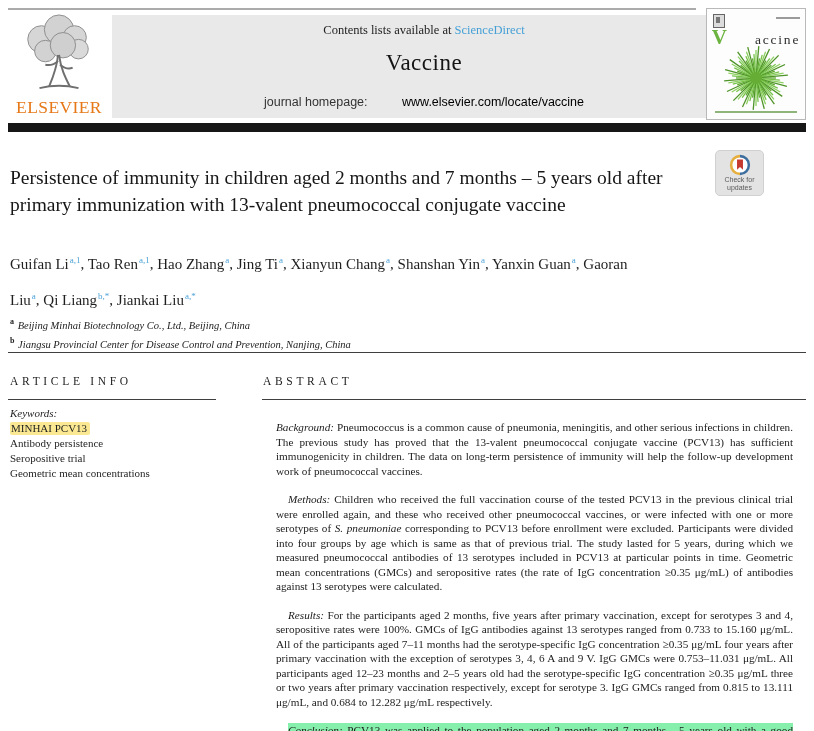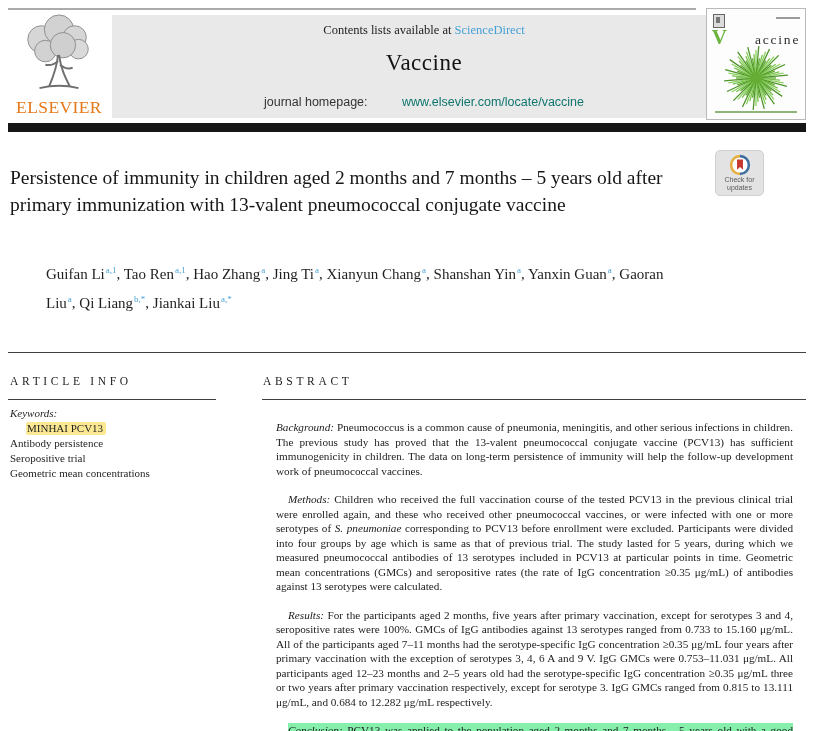--- a/index.html
+++ b/index.html
@@ -8,21 +8,21 @@
 
   
   .top-hairline{position:absolute;left:8px;top:8px;width:688px;height:2px;background:#ababab;}
 
   
   .header-box{position:absolute;left:112px;top:15px;width:624px;height:103px;background:#e9e9e9;text-align:center;}
   .contents-line{margin:0;padding-top:8px;font-size:12.5px;color:#222;}
   .sd-link{color:#45a0d6;cursor:pointer;}
   .journal-name{margin:0;padding-top:12px;font-size:23px;color:#141414;letter-spacing:.5px;}
   .homepage-line{position:absolute;left:0;right:0;bottom:9px;margin:0;font-family:"Liberation Sans",sans-serif;font-size:12.5px;color:#333;}
-  .hp-link{color:#0f766e;cursor:pointer;margin-left:31px;}
+  .hp-link{color:#000000;cursor:pointer;margin-left:31px;}
 
   
   .elsevier{position:absolute;left:10px;top:14px;width:98px;height:104px;text-align:center;text-decoration:underline;}
   .elsevier-word{position:absolute;bottom:0;left:0;right:0;font-size:17.5px;color:#e67817;letter-spacing:.4px;}
 
   
   .cover{position:absolute;left:706px;top:8px;width:100px;height:112px;background:#fdfdfd;border:1px solid #b9b9b9;box-sizing:border-box;}
   .cover-emblem{position:absolute;left:6px;top:5px;width:10px;height:12px;background:#dcdcdc;border:1px solid #666;}
   .cover-emblem::after{content:"";position:absolute;left:2px;top:2px;width:4px;height:6px;background:#777;}
   .cover-microtext-top{position:absolute;right:5px;top:8px;width:24px;height:2px;background:#9a9a9a;}
@@ -35,38 +35,38 @@
   
   .black-bar{position:absolute;left:8px;top:123px;width:798px;height:9px;background:#161616;}
 
   
   .update-badge{position:absolute;left:715px;top:150px;width:47px;height:44px;background:#e3e3e3;border:1px solid #d0d0d0;border-radius:5px;text-align:center;cursor:pointer;}
   .update-badge svg{display:block;margin:3px auto 0;}
   .badge-text{font-size:7px;color:#5a5a5a;line-height:1.2;font-family:"Liberation Sans",sans-serif;}
 
   
   .title{position:absolute;left:10px;top:164px;width:686px;margin:0;font-size:19.5px;font-weight:normal;line-height:27px;color:#161616;}
-  .authors{position:absolute;left:10px;top:258px;width:632px;font-size:15px;line-height:25px;color:#1f1f1f;margin-left:36px;}
+  .authors{position:absolute;left:10px;top:244px;width:632px;font-size:15px;line-height:32px;color:#1f1f1f;}
   sup.blue{color:#4fa3d8;font-size:9px;vertical-align:super;margin-left:1px;}
   .affiliations{position:absolute;left:10px;top:314px;font-size:10.5px;font-style:italic;line-height:15px;color:#222;}
   .affiliations sup{font-style:normal;font-weight:bold;font-size:8px;margin-right:1px;}
 
   .full-rule{position:absolute;left:8px;top:352px;width:798px;height:1px;background:#3f3f3f;}
 
   
   .section-heading{position:absolute;margin:0;font-size:11.5px;font-weight:normal;letter-spacing:.32em;color:#222;}
   #info-heading{left:10px;top:375px;}
   #abs-heading{left:263px;top:375px;}
   .info-rule{position:absolute;left:8px;top:399px;width:208px;height:1px;background:#3f3f3f;}
   .abs-rule{position:absolute;left:262px;top:399px;width:544px;height:1px;background:#3f3f3f;}
 
   
   .keywords{position:absolute;left:10px;top:406px;font-size:11px;line-height:15px;color:#1f1f1f;}
   .kw-label{font-style:italic;}
-  .kw-hl{background:#fae992;padding:0 3px 1px 1px;border-radius:2px;margin-left:16px;}
+  .kw-hl{background:#fae992;padding:0 3px 1px 1px;border-radius:2px;}
 
   
   .abstract-body{position:absolute;left:262px;top:406px;width:545px;font-size:11.2px;line-height:14.5px;text-align:justify;color:#1b1b1b;}
   .abstract-body p{margin:14px;}
   .abstract-body p.indent{text-indent:12px;}
   .plabel{font-style:italic;}
   .hl{background:#86efac;padding:1px 0;box-decoration-break:clone;-webkit-box-decoration-break:clone;}
   .trial-link{color:#459fd6;cursor:pointer;}
 </style>
 </head>
@@ -196,20 +196,24 @@
       <path d="M13 2.5 A10.5 10.5 0 0 1 13 23.5" fill="none" stroke="#3d6e9e" stroke-width="3"></path>
       <path d="M9.5 6.5 h7 v12 l-3.5 -3 l-3.5 3 z" fill="#c6392f"></path>
     </svg>
     <div class="badge-text"><span>Check for</span><br><span>updates</span></div>
   </div>
 
   <h1 class="title">Persistence of immunity in children aged 2 months and 7 months – 5 years old after primary immunization with 13-valent pneumococcal conjugate vaccine</h1>
 
   <div class="authors"><span><span>Guifan Li</span><sup class="blue">a,1</sup></span><span>, </span><span><span>Tao Ren</span><sup class="blue">a,1</sup></span><span>, </span><span><span>Hao Zhang</span><sup class="blue">a</sup></span><span>, </span><span><span>Jing Ti</span><sup class="blue">a</sup></span><span>, </span><span><span>Xianyun Chang</span><sup class="blue">a</sup></span><span>, </span><span><span>Shanshan Yin</span><sup class="blue">a</sup></span><span>, </span><span><span>Yanxin Guan</span><sup class="blue">a</sup></span><span>, </span><span><span>Gaoran Liu</span><sup class="blue">a</sup></span><span>, </span><span><span>Qi Liang</span><sup class="blue">b,*</sup></span><span>, </span><span><span>Jiankai Liu</span><sup class="blue">a,*</sup></span></div>
 
+  <div class="affiliations">
+    <div><sup>a</sup> <span>Beijing Minhai Biotechnology Co., Ltd., Beijing, China</span></div>
+    <div><sup>b</sup> <span>Jiangsu Provincial Center for Disease Control and Prevention, Nanjing, China</span></div>
+  </div>
 
   <div class="full-rule"></div>
 
   <h2 class="section-heading" id="info-heading">ARTICLE INFO</h2>
   <h2 class="section-heading" id="abs-heading">ABSTRACT</h2>
   <div class="info-rule"></div>
   <div class="abs-rule"></div>
 
   <div class="keywords">
     <div class="kw-label">Keywords:</div>

